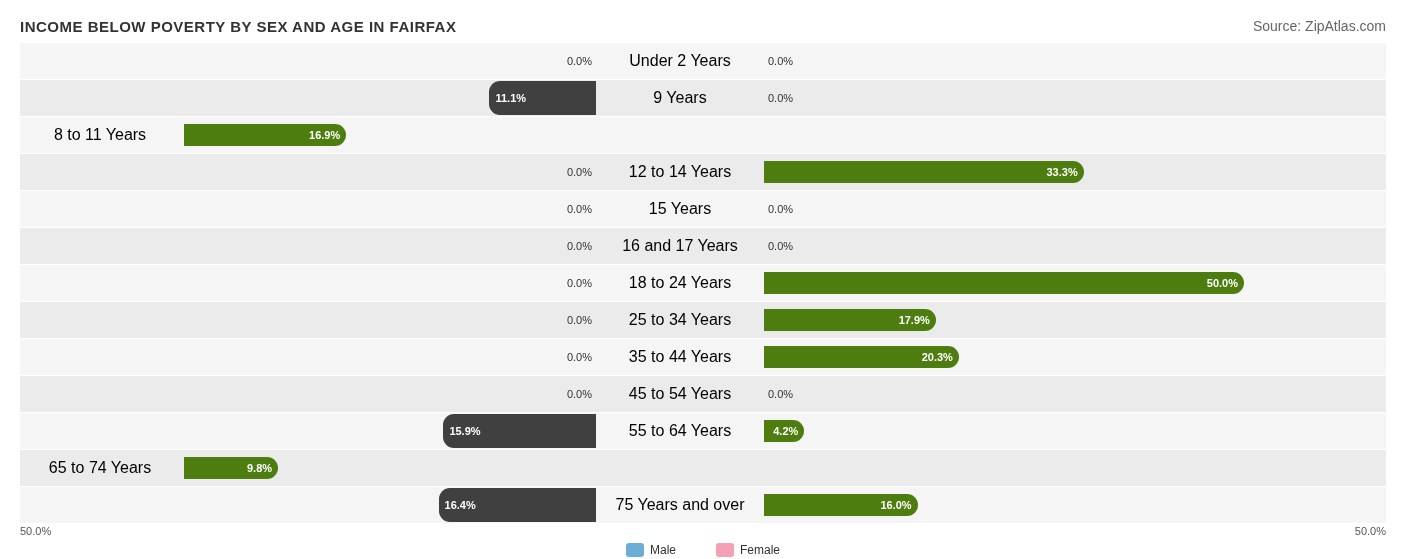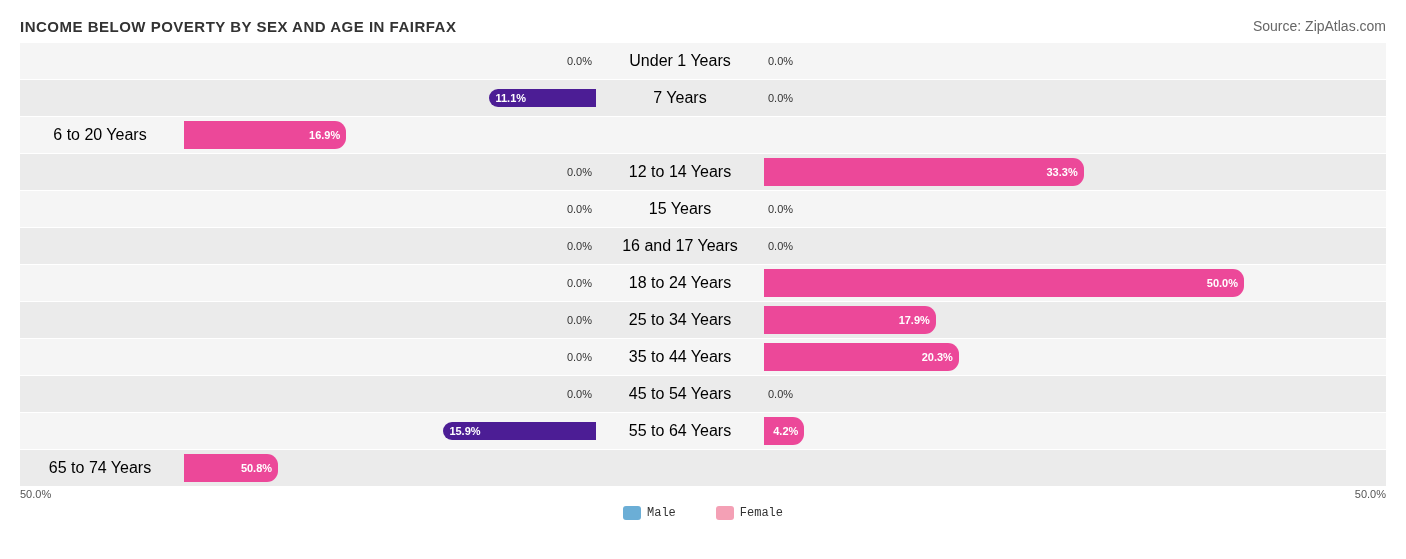--- a/index.html
+++ b/index.html
@@ -60,32 +60,32 @@
     }
     .right-section {
       display: flex;
       align-items: center;
       width: 580px;
       height: 100%;
       padding-left: 4px;
       flex-shrink: 0;
     }
     .bar-male {
-      height: 18px;
-      background: #4c1d95;
+      height: 34px;
+      background: #404040;
       border-radius: 11px 0 0 11px;
       display: flex;
       align-items: center;
       justify-content: flex-start;
       padding-left: 6px;
       min-width: 0;
     }
     .bar-female {
-      height: 28px;
-      background: #ec4899;
+      height: 22px;
+      background: #4d7c0f;
       border-radius: 0 11px 11px 0;
       display: flex;
       align-items: center;
       justify-content: flex-end;
       padding-right: 6px;
       min-width: 0;
     }
     .val-left {
       font-size: 11px;
       color: #333;
@@ -111,21 +111,20 @@
       font-size: 11px;
       color: #fff;
       font-weight: bold;
     }
     .legend {
       display: flex;
       justify-content: center;
       align-items: center;
       gap: 40px;
       margin-top: 6px;
-      font-family: Liberation Mono, monospace;
     }
     .legend-item {
       display: flex;
       align-items: center;
       gap: 6px;
       font-size: 12px;
       color: #333;
     }
     .legend-box-male {
       width: 18px;
@@ -175,44 +174,44 @@
   <div class="chart-title">INCOME BELOW POVERTY BY SEX AND AGE IN FAIRFAX</div>
   <div class="source-text">Source: ZipAtlas.com</div>
 
   <div class="chart-area" id="chart-area">
       <div class="row">
         <div class="left-section">
           <div class="bar-container-left">
             <span class="val-left">0.0%</span>
           </div>
         </div>
-        <div class="center-labels"><span>Under 1 Years</span></div>
+        <div class="center-labels"><span>Under 2 Years</span></div>
         <div class="right-section">
           <div class="bar-container-right">
             <span class="val-right">0.0%</span>
           </div>
         </div>
       </div>
       <div class="row">
         <div class="left-section">
           <div class="bar-container-left">
             <div class="bar-male" style="width: 106.56px;">
               <span class="val-inside-left">11.1%</span>
             </div>
           </div>
         </div>
-        <div class="center-labels"><span>7 Years</span></div>
-        <div class="right-section">
-          <div class="bar-container-right">
-            <span class="val-right">0.0%</span>
-          </div>
-        </div>
-      </div>
-      <div class="row">
-        <div class="center-labels"><span>6 to 20 Years</span></div>
+        <div class="center-labels"><span>9 Years</span></div>
+        <div class="right-section">
+          <div class="bar-container-right">
+            <span class="val-right">0.0%</span>
+          </div>
+        </div>
+      </div>
+      <div class="row">
+        <div class="center-labels"><span>8 to 11 Years</span></div>
         <div class="right-section">
           <div class="bar-container-right">
             <div class="bar-female" style="width: 162.24px;">
               <span class="val-inside-right">16.9%</span>
             </div>
           </div>
         </div>
       </div>
       <div class="row">
         <div class="left-section">
@@ -328,21 +327,38 @@
               <span class="val-inside-right">4.2%</span>
             </div>
           </div>
         </div>
       </div>
       <div class="row">
         <div class="center-labels"><span>65 to 74 Years</span></div>
         <div class="right-section">
           <div class="bar-container-right">
             <div class="bar-female" style="width: 94.08px;">
-              <span class="val-inside-right">50.8%</span>
+              <span class="val-inside-right">9.8%</span>
+            </div>
+          </div>
+        </div>
+      </div>
+      <div class="row">
+        <div class="left-section">
+          <div class="bar-container-left">
+            <div class="bar-male" style="width: 157.44px;">
+              <span class="val-inside-left">16.4%</span>
+            </div>
+          </div>
+        </div>
+        <div class="center-labels"><span>75 Years and over</span></div>
+        <div class="right-section">
+          <div class="bar-container-right">
+            <div class="bar-female" style="width: 153.6px;">
+              <span class="val-inside-right">16.0%</span>
             </div>
           </div>
         </div>
       </div>
     </div>
 
   <div class="axis-bottom">
     <span class="axis-label">50.0%</span>
     <span class="axis-label">50.0%</span>
   </div>

